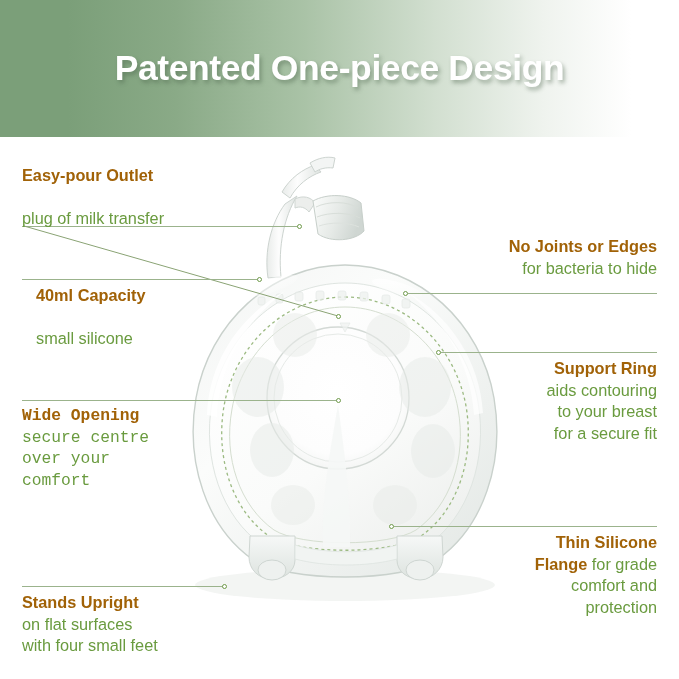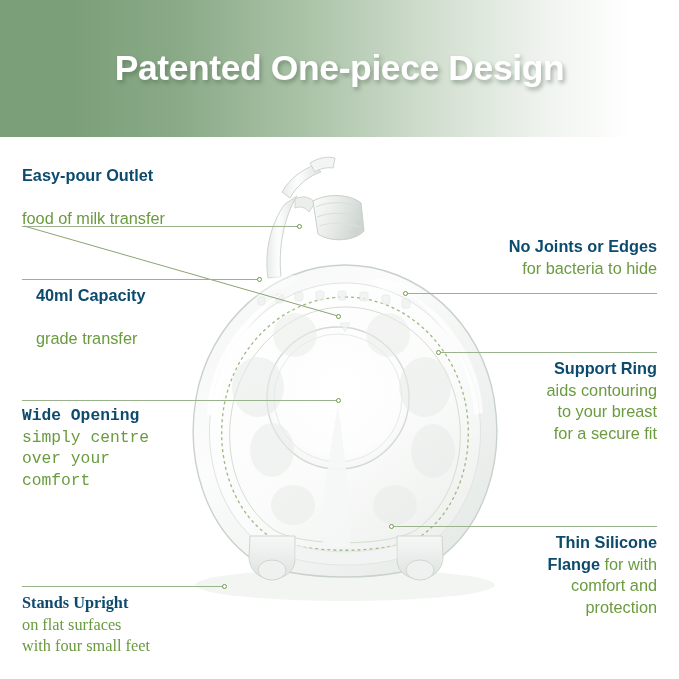--- a/index.html
+++ b/index.html
@@ -55,21 +55,21 @@
   }
 
   
   .callout { position: absolute; }
   .callout .txt {
     font-size: 16.3px;
     line-height: 21.5px;
     color: #6a9b3f;
   }
   .callout .txt b {
-    color: #0c4a6e;
+    color: #a16207;
     font-weight: bold;
   }
   .callout.left .txt  { text-align: left; }
   .callout.right .txt { text-align: right; }
 
   
   .lead {
     position: absolute;
     height: 1px;
     background: #9bb38c;
@@ -84,21 +84,21 @@
   .lead-diag {
     position: absolute;
     overflow: visible;
     pointer-events: none;
   }
 
   
   #co-easy-pour { left: 22px;  top: 165px; width: 230px; }
   #co-capacity  { left: 36px;  top: 285px; width: 230px; }
   #co-wide      { left: 22px;  top: 405px; width: 230px; font-family: Liberation Mono, monospace; }
-  #co-stands    { left: 22px;  top: 592px; width: 240px; font-family: Liberation Serif, serif; }
+  #co-stands    { left: 22px;  top: 592px; width: 240px; }
   #co-nojoints  { left: 430px; top: 236px; width: 227px; }
   #co-support   { left: 420px; top: 358px; width: 237px; }
   #co-flange    { left: 410px; top: 532px; width: 247px; }
 </style>
 </head>
 <body>
 
 <div id="page">
 
   <div id="header">
@@ -255,36 +255,36 @@
   <div class="lead" style="left:441px; top:352px; width:216px;"></div>
   <div class="lead-dot" style="left:436px; top:350px;"></div>
 
   <div class="lead" style="left:394px; top:526px; width:263px;"></div>
   <div class="lead-dot" style="left:389px; top:524px;"></div>
 
   <div class="callout left" id="co-easy-pour">
     <div class="txt">
       <b>Easy-pour Outlet</b><br>
       <br>
-      <span>food of milk transfer</span>
+      <span>plug of milk transfer</span>
     </div>
   </div>
 
   <div class="callout left" id="co-capacity">
     <div class="txt">
       <b>40ml Capacity</b><br>
       <br>
-      <span>grade transfer</span>
+      <span>small silicone</span>
     </div>
   </div>
 
   <div class="callout left" id="co-wide">
     <div class="txt">
       <b>Wide Opening</b><br>
-      <span>simply centre</span><br>
+      <span>secure centre</span><br>
       <span>over your</span><br>
       <span>comfort</span>
     </div>
   </div>
 
   <div class="callout left" id="co-stands">
     <div class="txt">
       <b>Stands Upright</b><br>
       <span>on flat surfaces</span><br>
       <span>with four small feet</span>
@@ -303,19 +303,19 @@
       <b>Support Ring</b><br>
       <span>aids contouring</span><br>
       <span>to your breast</span><br>
       <span>for a secure fit</span>
     </div>
   </div>
 
   <div class="callout right" id="co-flange">
     <div class="txt">
       <b>Thin Silicone</b><br>
-      <b>Flange</b><span> for with</span><br>
+      <b>Flange</b><span> for grade</span><br>
       <span>comfort and</span><br>
       <span>protection</span>
     </div>
   </div>
 
 </div>
 
 </body></html>

